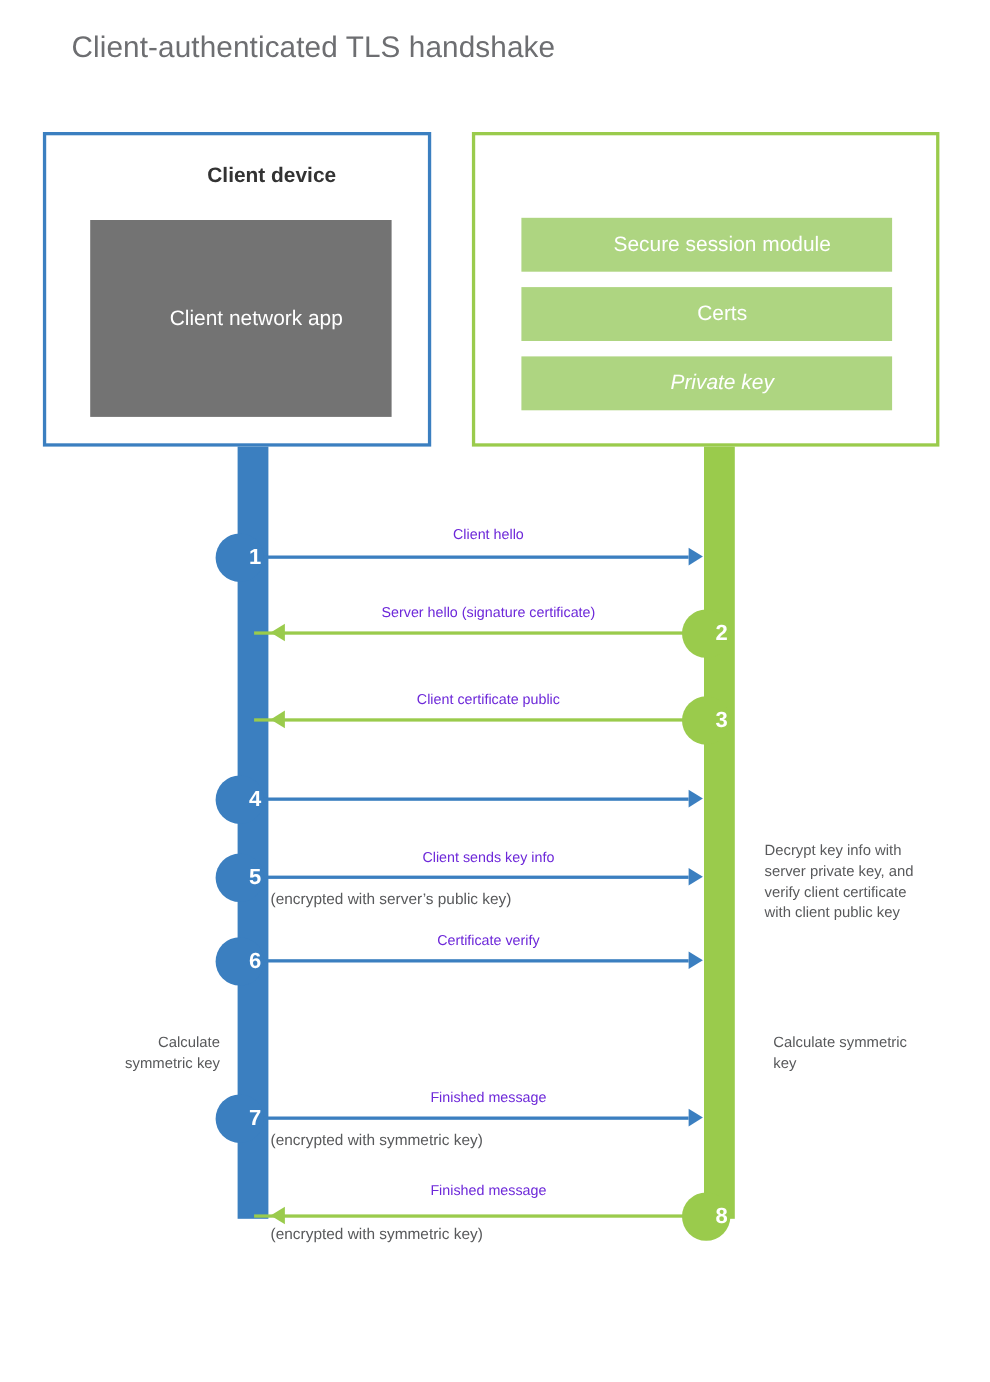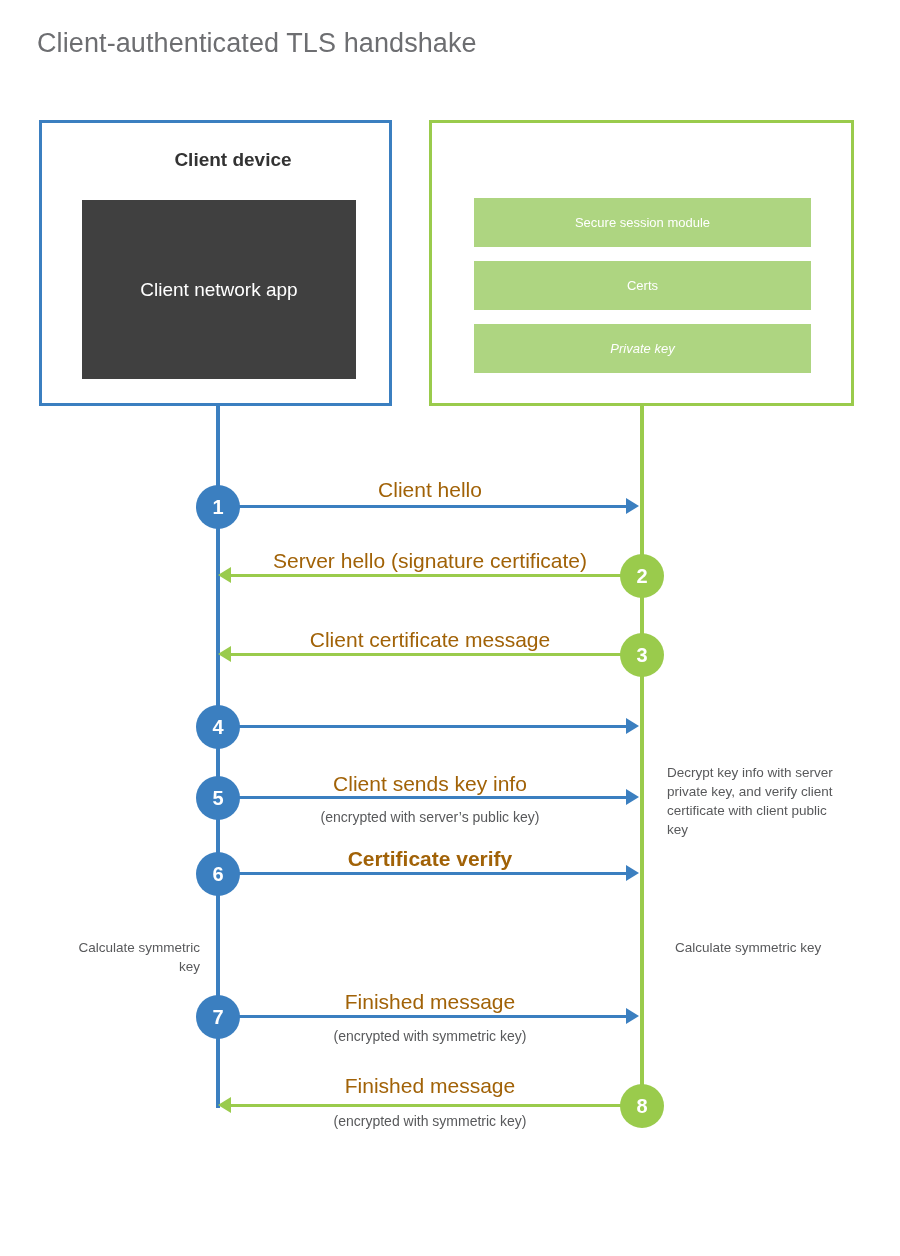--- a/index.html
+++ b/index.html
@@ -1,15 +1,15 @@
 <!DOCTYPE html>
 <html><head>
 <meta charset="utf-8">
 <style>
-  * { box-sizing: border-box; }
+  * { box-sizing: border-box; padding-left: 28px; }
   html, body {
     margin: 0; padding: 0;
     background: #ffffff;
   }
   body {
     width: 900px; height: 1256px;
     font-family: "Liberation Sans", sans-serif;
     position: relative;
     overflow: hidden;
     color: #58595b;
@@ -57,37 +57,37 @@
     font-size: 19px;
     font-weight: bold;
     color: #333333;
     margin-left: 35px;
   }
 
   .client-app {
     position: absolute;
     left: 40px; top: 77px;
     width: 274px; height: 179px;
-    background: #404040;
+    background: #737373;
     color: #ffffff;
     font-size: 19px;
     display: flex;
     align-items: center;
     justify-content: center;
     text-align: center;
     line-height: 1.35;
   }
 
   .server-module {
     position: absolute;
     left: 42px;
     width: 337px; height: 49px;
     background: #aed581;
     color: #ffffff;
-    font-size: 13px;
+    font-size: 19px;
     display: flex;
     align-items: center;
     justify-content: center;
     text-align: center;
   }
   .server-module.m0 { top: 75px; }
   .server-module.m1 { top: 138px; }
   .server-module.m2 { top: 201px; font-style: italic; }
 
   
@@ -133,27 +133,26 @@
     border-top: 8px solid transparent;
     border-bottom: 8px solid transparent;
   }
   .arrow-head.right.blue { border-left: 13px solid #3b7fc0; }
   .arrow-head.left.green { border-right: 13px solid #9acb4c; }
 
   
   .arrow-label {
     position: absolute;
     text-align: center;
-    font-size: 21px;
-    color: #a16207;
+    font-size: 13px;
+    color: #6d28d9;
     white-space: nowrap;
   }
   .arrow-sublabel {
     position: absolute;
-    text-align: center;
     font-size: 14px;
     color: #58595b;
     white-space: nowrap;
   }
 
   
   .side-note {
     position: absolute;
     font-size: 13.5px;
     line-height: 1.42;
@@ -186,36 +185,36 @@
   <div class="arrow-label" style="left:218px; top:478px; width:424px;">Client hello</div>
   <div class="arrow-line blue" style="left:218px; top:505px; width:408px;"></div>
   <div class="arrow-head right blue" style="left:626px; top:498px;"></div>
   <div class="step-circle client" style="top:485px;">1</div>
 
   <div class="arrow-label" style="left:218px; top:549px; width:424px;">Server hello (signature certificate)</div>
   <div class="arrow-line green" style="left:231px; top:574px; width:411px;"></div>
   <div class="arrow-head left green" style="left:218px; top:567px;"></div>
   <div class="step-circle server" style="top:554px;">2</div>
 
-  <div class="arrow-label" style="left:218px; top:628px; width:424px;">Client certificate message</div>
+  <div class="arrow-label" style="left:218px; top:628px; width:424px;">Client certificate public</div>
   <div class="arrow-line green" style="left:231px; top:653px; width:411px;"></div>
   <div class="arrow-head left green" style="left:218px; top:646px;"></div>
   <div class="step-circle server" style="top:633px;">3</div>
 
   <div class="arrow-line blue" style="left:218px; top:725px; width:408px;"></div>
   <div class="arrow-head right blue" style="left:626px; top:718px;"></div>
   <div class="step-circle client" style="top:705px;">4</div>
 
   <div class="arrow-label" style="left:218px; top:772px; width:424px;">Client sends key info</div>
   <div class="arrow-line blue" style="left:218px; top:796px; width:408px;"></div>
   <div class="arrow-head right blue" style="left:626px; top:789px;"></div>
   <div class="arrow-sublabel" style="left:218px; top:809px; width:424px;">(encrypted with server’s public key)</div>
   <div class="step-circle client" style="top:776px;">5</div>
 
-  <div class="arrow-label" style="left:218px; top:847px; width:424px;font-weight:bold;">Certificate verify</div>
+  <div class="arrow-label" style="left:218px; top:847px; width:424px;">Certificate verify</div>
   <div class="arrow-line blue" style="left:218px; top:872px; width:408px;"></div>
   <div class="arrow-head right blue" style="left:626px; top:865px;"></div>
   <div class="step-circle client" style="top:852px;">6</div>
 
   <div class="arrow-label" style="left:218px; top:990px; width:424px;">Finished message</div>
   <div class="arrow-line blue" style="left:218px; top:1015px; width:408px;"></div>
   <div class="arrow-head right blue" style="left:626px; top:1008px;"></div>
   <div class="arrow-sublabel" style="left:218px; top:1028px; width:424px;">(encrypted with symmetric key)</div>
   <div class="step-circle client" style="top:995px;">7</div>
 

